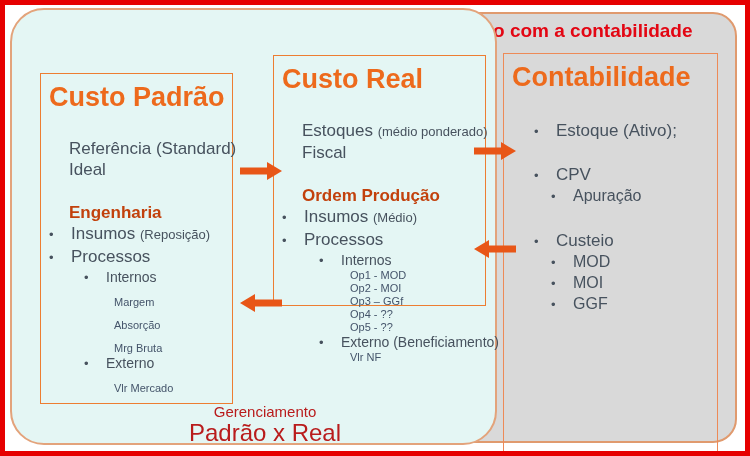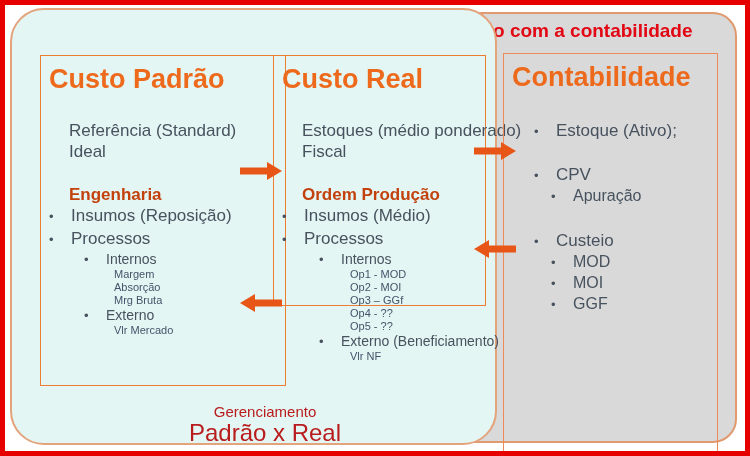--- a/index.html
+++ b/index.html
@@ -8,42 +8,42 @@
   .frame { position:absolute; inset:0; border:5px solid #e60000; pointer-events:none; z-index:50; }
 
   .gray-panel { position:absolute; left:450px; top:12px; width:287px; height:431px;
     background:#d9d9d9; border:2px solid #e09a6e; border-radius:24px; z-index:1; }
   .slide-title { position:absolute; left:493px; top:20px; z-index:2; color:#e30613;
     font-size:19px; font-weight:700; white-space:nowrap; }
   .cyan-panel { position:absolute; left:10px; top:8px; width:487px; height:437px;
     background:#e4f6f4; border:2px solid #e3a37b; border-radius:34px; z-index:3; }
 
   .box { position:absolute; border:1.5px solid #ed7d31; background:transparent; z-index:4; }
-  .box-padrao { left:40px; top:55px; width:246px; height:331px; }
+  .box-padrao { left:40px; top:73px; width:193px; height:331px; }
   .box-real   { left:273px; top:55px; width:213px; height:251px; }
   .box-conta  { left:503px; top:53px; width:215px; height:400px; border-color:#ed8a57; }
 
   .box-title { font-size:27px; font-weight:bold; color:#ed6a1c; line-height:34px;
     margin:6px 0 0 8px; white-space:nowrap; }
 
   .row { display:flex; align-items:baseline; color:#47525e; white-space:nowrap; }
   .r17 { font-size:17px; line-height:21px;margin-left:20px; }
   .r17b{ font-size:17px; line-height:22px; }
   .bold { font-weight:bold; color:#c2410c;text-align:right; }
   .sub { font-size:14px; line-height:17px; }
   .sub16 { font-size:16px; line-height:20px; }
   .tiny { font-size:11px; line-height:13px; color:#44546a; }
-  .note { font-size:17px; }
+  .note { font-size:13px; }
 
   .pl8  { padding-left:8px; }
   .pl10 { padding-left:10px; }
   .pl43 { padding-left:43px; }
   .pl45 { padding-left:45px; }
   .pl47 { padding-left:47px; }
-  .pl73 { padding-left:73px; }
+  .pl73 { padding-left:73px;margin-top:10px; }
   .pl76 { padding-left:76px; }
   .blt { display:inline-block; width:22px; font-size:13px; flex:0 0 22px; }
   .gap24 { margin-top:24px; } .gap26 { margin-top:26px; }
   .gap22 { margin-top:22px; } .gap23 { margin-top:23px; }
 
   .arrow { position:absolute; z-index:6; width:42px; height:18px; }
   .ar1 { left:240px; top:162px; }
   .ar2 { left:474px; top:142px; }
   .ar3 { left:474px; top:240px; }
   .ar4 { left:240px; top:294px; }

